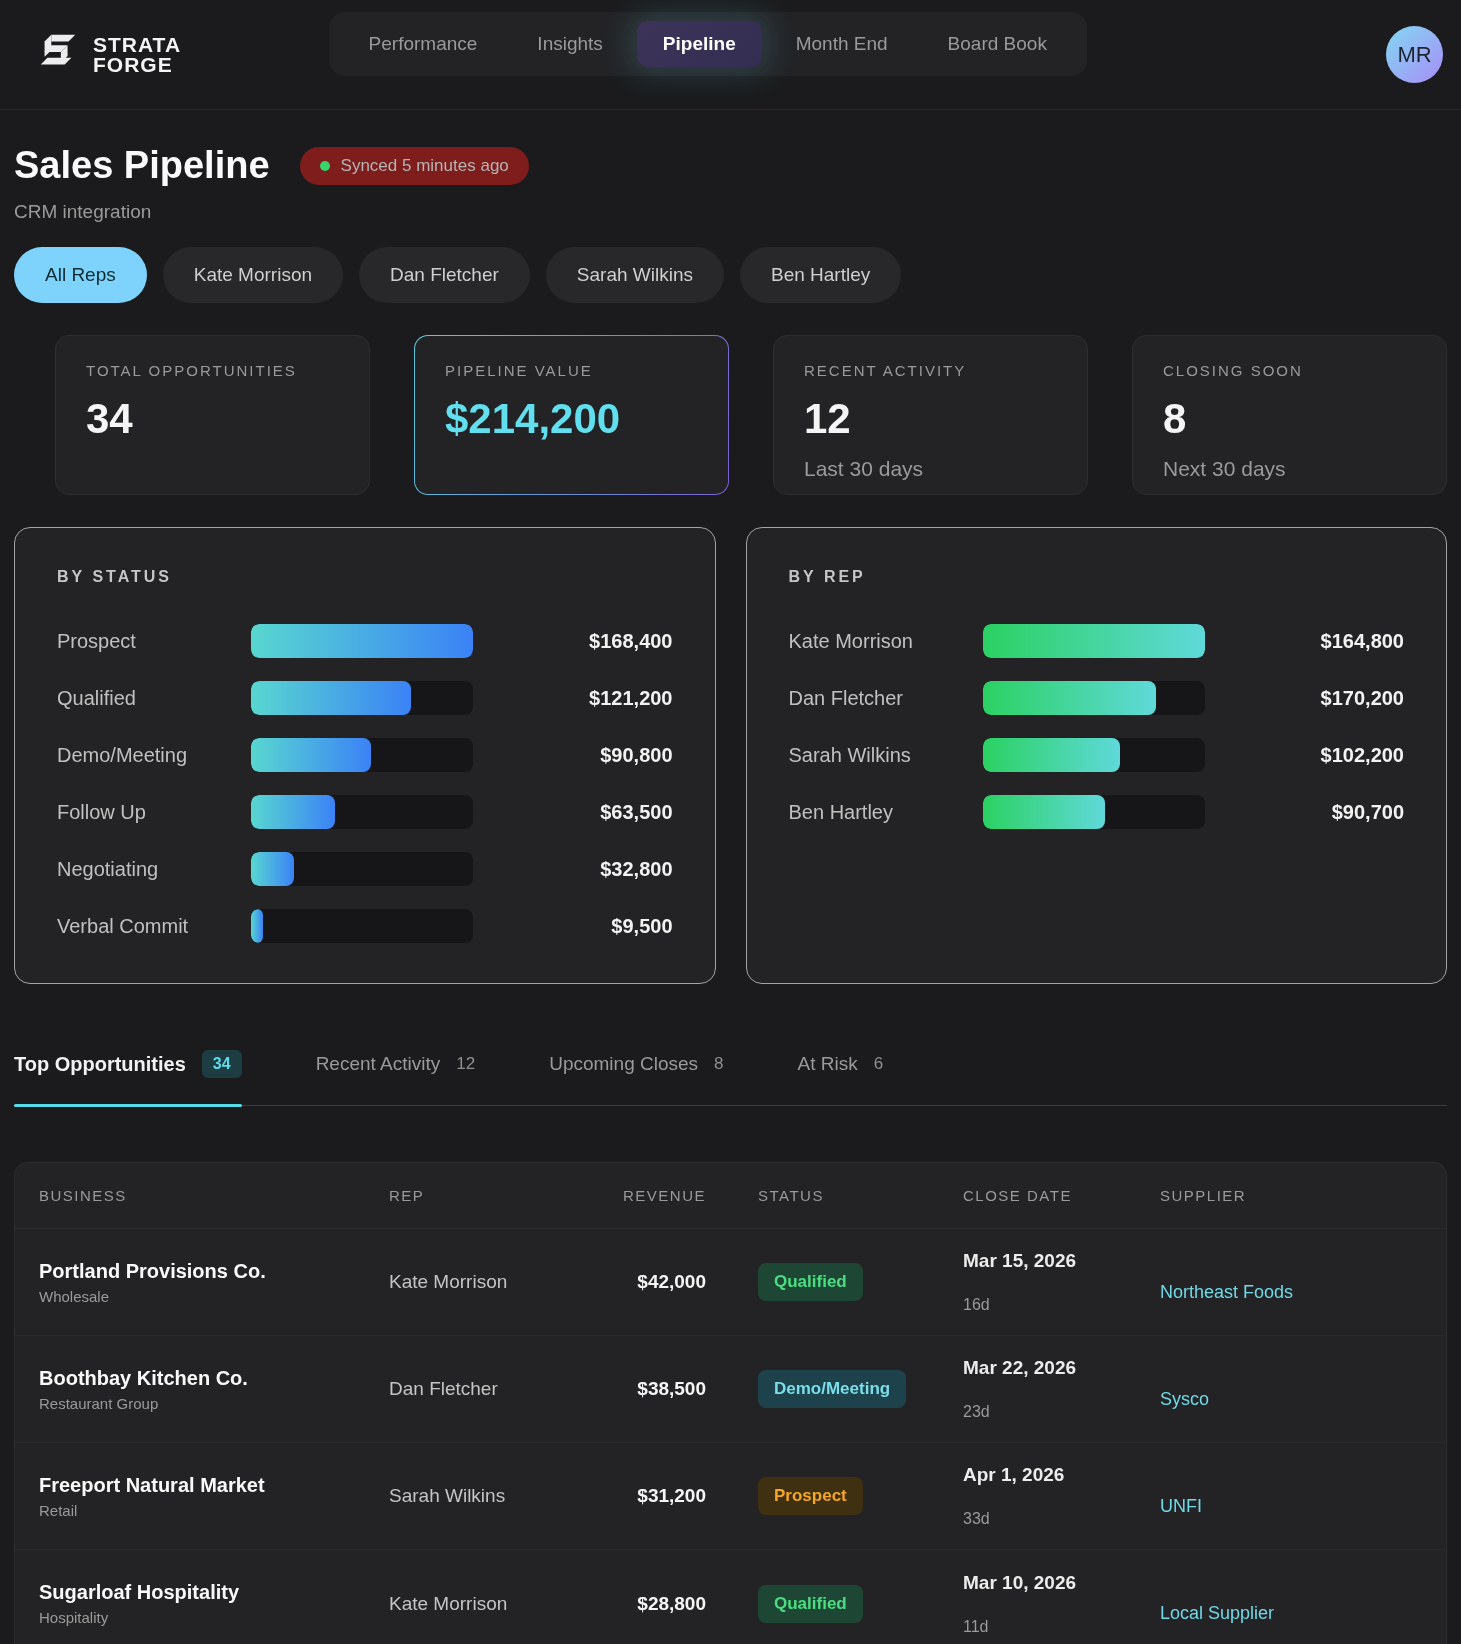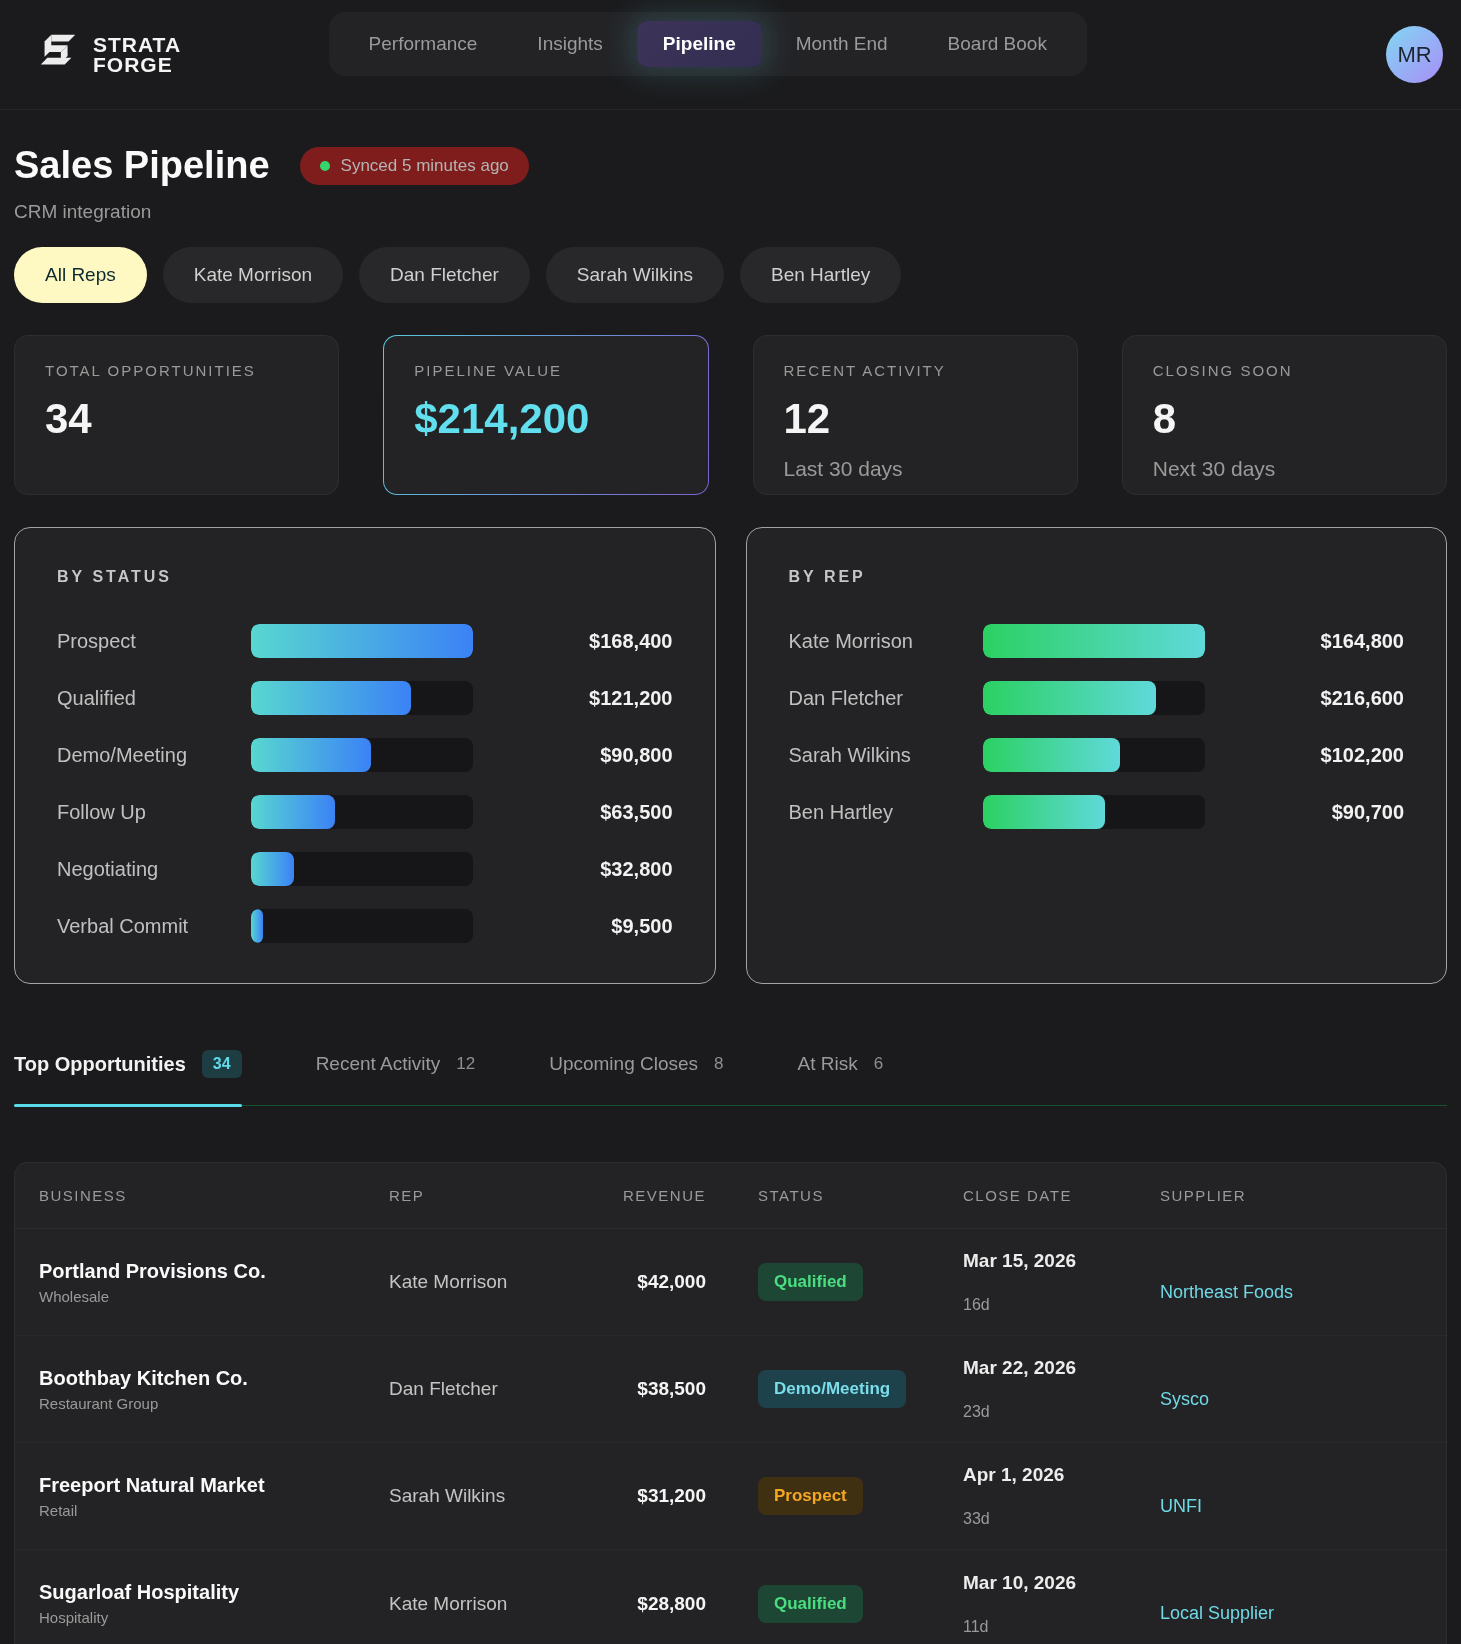--- a/index.html
+++ b/index.html
@@ -59,24 +59,24 @@
   }
   .sync-dot { width:10px; height:10px; border-radius:50%; background:#34d56b; }
   .subtitle { margin-top:14px; font-size:19px; color:#9a9a9a; }
 
   
   .chips { display:flex; gap:16px; margin-top:24px; }
   .chip {
     height:56px; padding:0 31px; border-radius:28px; border:none; cursor:pointer;
     background:#28282a; color:#cfcfcf; font-size:19px; font-family:inherit; white-space:nowrap;
   }
-  .chip.active { background:#fef9c3; color:#0c2b31; font-weight:500; }
-
-  
-  .stats-grid { display:grid; grid-template-columns:repeat(4,1fr); gap:44px; margin-top:32px; }
+  .chip.active { background:#7dd3fc; color:#0c2b31; font-weight:500; }
+
+  
+  .stats-grid { display:grid; grid-template-columns:repeat(4,1fr); gap:44px; margin-top:32px;margin-left:41px; }
   .stat-card {
     background:#232325; border:1px solid #2e2e31; border-radius:14px;
     height:160px; padding:26px 30px;
   }
   .stat-card.highlight {
     border:1px solid transparent;
     background:linear-gradient(#232325,#232325) padding-box,
                linear-gradient(110deg,#58cadb,#7b60d2) border-box;
   }
   .stat-label { font-size:15px; letter-spacing:2px; color:#9a9a9a; }
@@ -283,21 +283,21 @@
           <div class="track">
               <div class="bar bar-green" style="width:100%"></div>
             </div>
           <span class="chart-value">$164,800</span>
         </div>
         <div class="chart-row">
           <span class="chart-label">Dan Fletcher</span>
           <div class="track">
               <div class="bar bar-green" style="width:78%"></div>
             </div>
-          <span class="chart-value">$216,600</span>
+          <span class="chart-value">$170,200</span>
         </div>
         <div class="chart-row">
           <span class="chart-label">Sarah Wilkins</span>
           <div class="track">
               <div class="bar bar-green" style="width:62%"></div>
             </div>
           <span class="chart-value">$102,200</span>
         </div>
         <div class="chart-row">
           <span class="chart-label">Ben Hartley</span>

